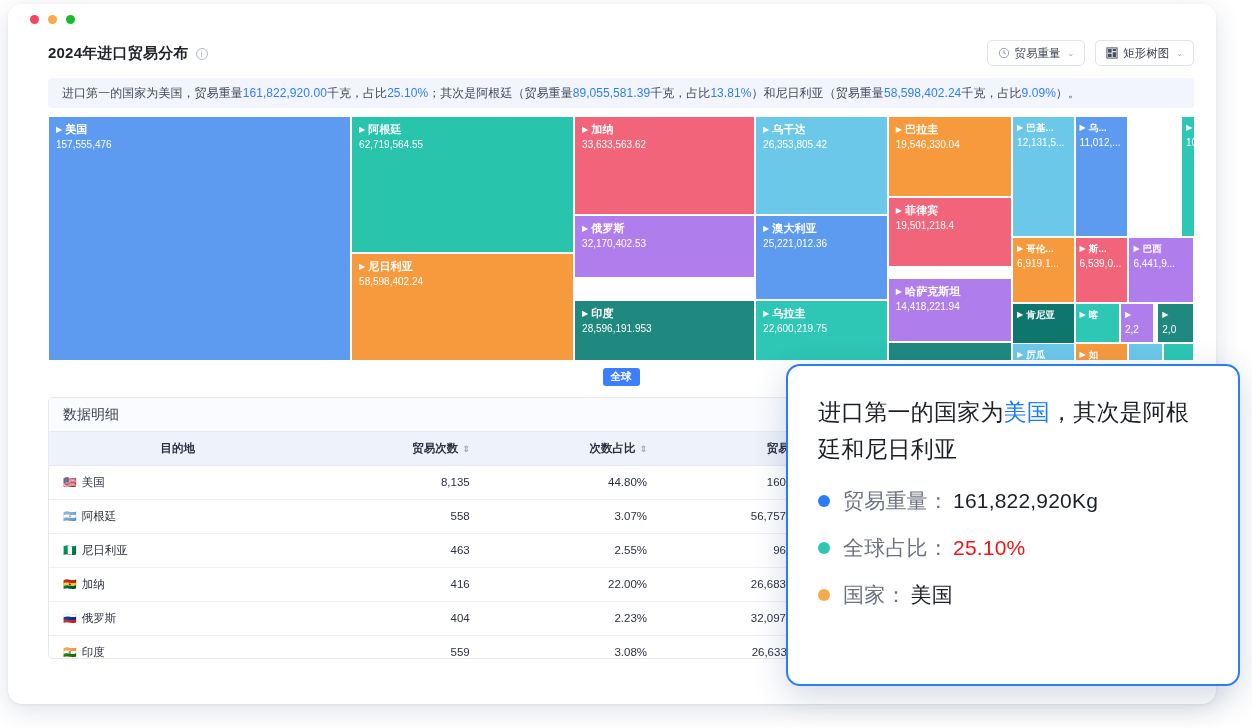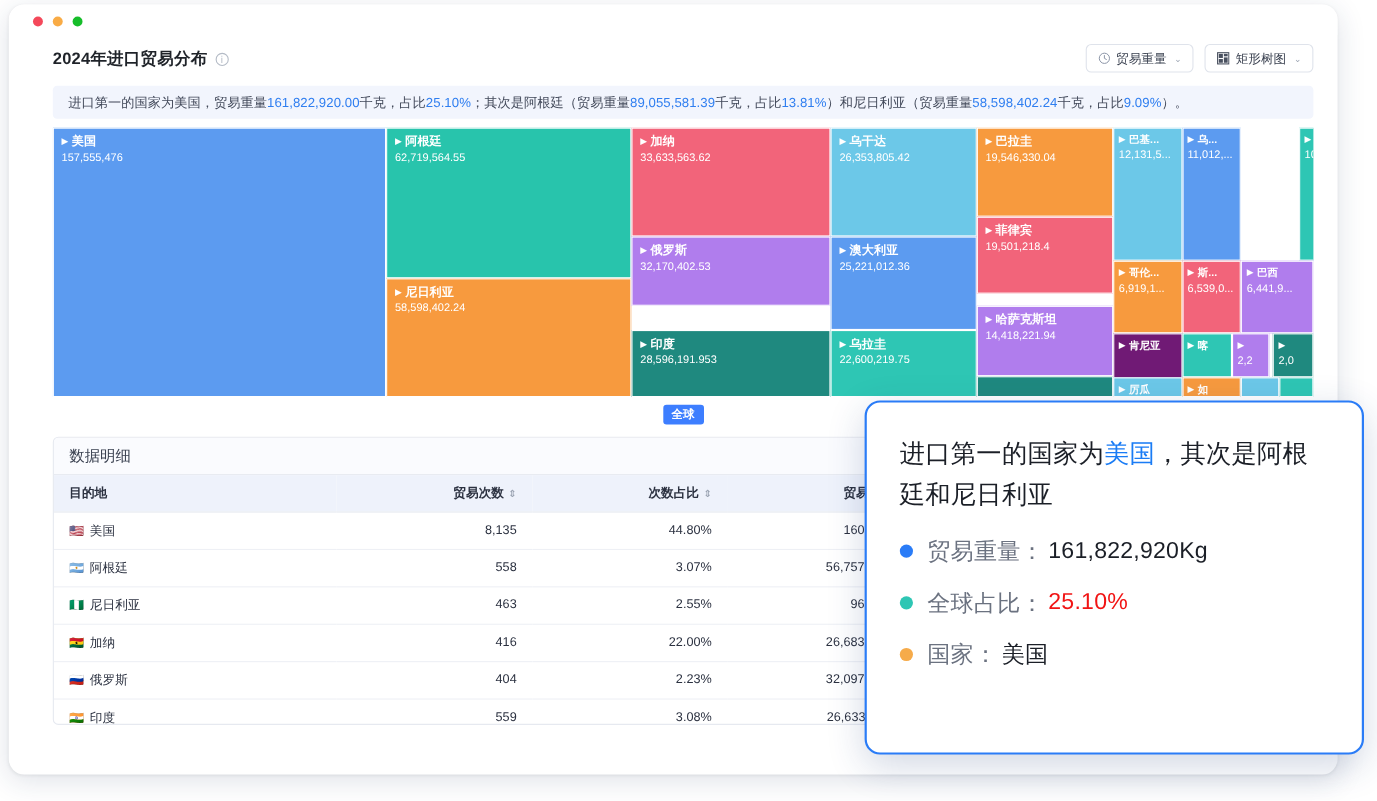--- a/index.html
+++ b/index.html
@@ -123,21 +123,21 @@
   }
   table{ width:100%; border-collapse:collapse; table-layout:fixed; }
   thead th{
     background:#eef2fb;
     height:33px;
     font-size:11.5px; font-weight:bold; color:#2b3140;
     border-bottom:1px solid #e6e9f0;
     padding:0 14px;
     white-space:nowrap;
   }
-  thead th.left{ text-align:left; }
+  thead th.left{ text-align:center; }
   thead th.right{ text-align:right; }
   .sortico{ color:#9aa3b2; font-size:9px; margin-left:4px; }
   tbody td{
     height:34px;
     font-size:11.5px; color:#2b3140;
     border-bottom:1px solid #eef0f5;
     padding:0 14px;
     white-space:nowrap;
   }
   tbody td.left{ text-align:left; }
@@ -300,21 +300,21 @@
           <div class="tval">6,919,1...</div>
         </div>
         <div class="tile tiny" style="left: 1026.6px; top: 121px; width: 53.9px; height: 65.9px; background: rgb(242, 100, 122);">
           <div class="tname"><span class="tri">▶</span>斯...</div>
           <div class="tval">6,539,0...</div>
         </div>
         <div class="tile tiny" style="left: 1080.4px; top: 121px; width: 65.6px; height: 65.9px; background: rgb(176, 125, 237);">
           <div class="tname"><span class="tri">▶</span>巴西</div>
           <div class="tval">6,441,9...</div>
         </div>
-        <div class="tile tiny" style="left: 964.1px; top: 186.9px; width: 62.5px; height: 45px; background: #701a75;">
+        <div class="tile tiny" style="left: 964.1px; top: 186.9px; width: 62.5px; height: 45px; background: #0f766e;">
           <div class="tname"><span class="tri">▶</span>肯尼亚</div>
         </div>
         <div class="tile tiny" style="left: 1026.6px; top: 186.9px; width: 45.3px; height: 40.4px; background: rgb(46, 198, 180);">
           <div class="tname"><span class="tri">▶</span>喀</div>
         </div>
         <div class="tile tiny" style="left: 1071.9px; top: 186.9px; width: 34.4px; height: 40.4px; background: rgb(176, 125, 237);">
           <div class="tname"><span class="tri">▶</span></div>
           <div class="tval">2,2</div>
         </div>
         <div class="tile tiny" style="left: 1109.3px; top: 186.9px; width: 36.7px; height: 40.4px; background: rgb(31, 137, 127);">

